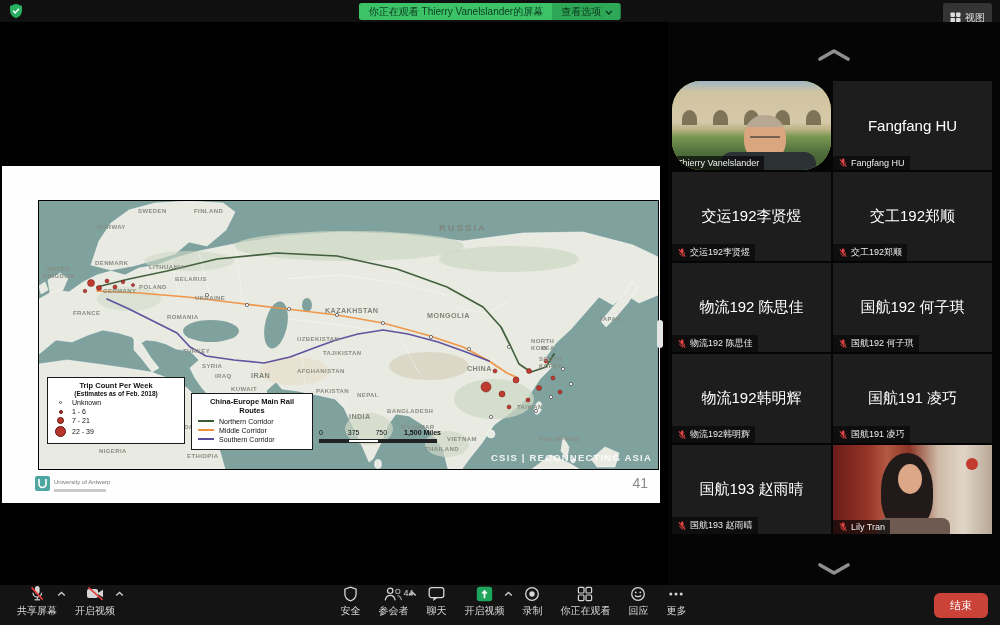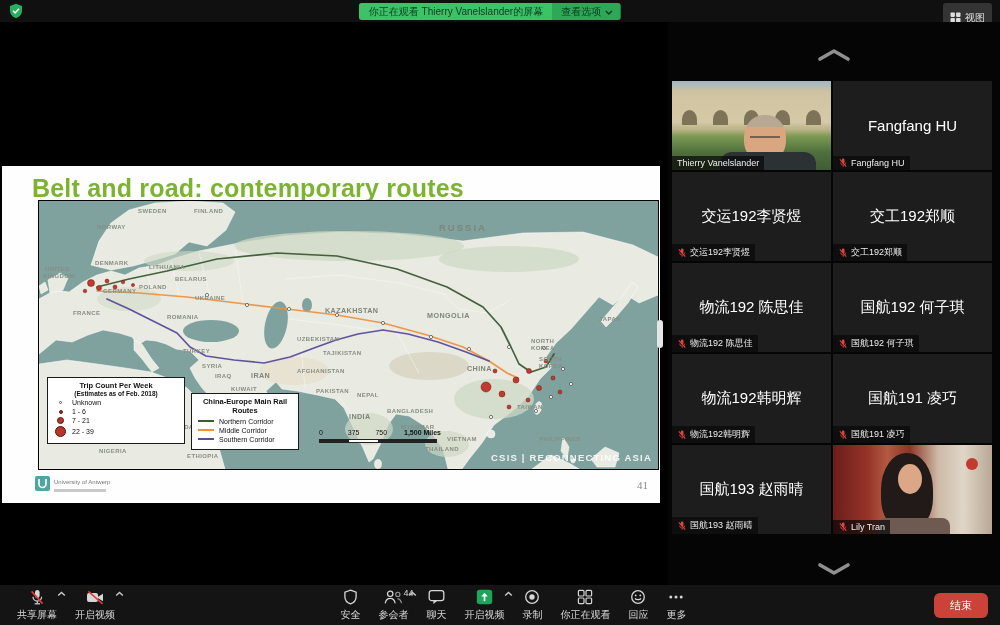--- a/index.html
+++ b/index.html
@@ -21,21 +21,21 @@
   .map{position:absolute;left:36px;top:34px;width:619px;height:268px;border:1px solid #000000;background:#7fa29e;}
   .map svg.geo{position:absolute;inset:0;}
   .maplabel{font-size:6px;fill:#878d83;font-weight:bold;letter-spacing:.4px;}
   .maplabel.md{font-size:7.2px;fill:#7f857b;}
   .maplabel.lg{font-size:9.5px;letter-spacing:2px;fill:#7f857b;}
   #map-routes polyline{fill:none;stroke-width:1.7;stroke-linejoin:round;stroke-linecap:round;opacity:.95;}
   #map-markers circle.filled{fill:#bf3a30;stroke:#6e1b14;stroke-width:.5;}
   #map-markers circle.open{fill:#fff;stroke:#444;stroke-width:.7;}
   .leg{position:absolute;background:#fff;border:1.5px solid #1a1a1a;padding:3px 6px 4px;box-sizing:border-box;color:#111;}
   .leg.trips{left:8px;top:176px;width:138px;}
-  .leg.routes{left:152px;top:192px;width:108px;}
+  .leg.routes{left:152px;top:192px;width:122px;}
   .leg-title{font-size:7.5px;font-weight:bold;text-align:center;line-height:1.25;}
   .leg-sub{font-size:6.5px;font-weight:bold;text-align:center;margin-bottom:2px;}
   .leg-row{display:flex;align-items:center;gap:5px;margin:2px 0;}
   .dotwrap{width:13px;display:flex;justify-content:center;align-items:center;}
   .dot{border-radius:50%;background:#b8352c;border:1px solid #5d1410;box-sizing:border-box;display:inline-block;}
   .dot.open{background:#fff;border-color:#555;}
   .swatch{width:16px;height:0;border-top:2.5px solid #000;display:inline-block;}
   .leg-label{font-size:7px;}
   .scalebar{position:absolute;left:280px;top:228px;width:120px;font-size:7px;color:#111;}
   .scalebar .s0{position:absolute;left:0;top:0;}
@@ -44,49 +44,49 @@
   .scalebar .sm{position:absolute;right:-2px;top:0;font-weight:bold;}
   .scalebar .bar{position:absolute;left:0;top:10px;width:118px;height:4px;display:flex;border:1px solid #222;box-sizing:border-box;}
   .scalebar .bar i{display:block;height:100%;}
   .scalebar .bar i:nth-child(1){flex:1;background:#222;}
   .scalebar .bar i:nth-child(2){flex:1;background:#fff;}
   .scalebar .bar i:nth-child(3){flex:2;background:#222;}
   .watermark{position:absolute;right:6px;bottom:6px;font-size:9.5px;font-weight:bold;color:rgba(255,255,255,.88);letter-spacing:1.2px;}
   .logo-row{position:absolute;left:33px;bottom:8px;display:flex;align-items:center;gap:4px;}
   .logo-text{font-size:6px;color:#777;line-height:1.2;}
   .logo-sub{display:block;width:52px;height:3px;background:#c9c9c9;margin-top:2px;}
-  .pagenum{position:absolute;right:12px;bottom:12px;font-size:11px;color:#8a8a8a;font-family:Liberation Serif, serif;}
+  .pagenum{position:absolute;right:12px;bottom:12px;font-size:14px;color:#8a8a8a;}
   .divider{position:absolute;left:657px;top:298px;width:6px;height:28px;background:#e6e6e6;border-radius:3px;cursor:col-resize;}
 
   
   .sidebar{position:absolute;left:668px;top:22px;width:332px;height:563px;background:#050505;}
   .scroll{position:absolute;left:50%;transform:translateX(-50%);background:none;border:none;padding:2px;cursor:pointer;}
   .scroll.up{top:24px;}
   .scroll.down{top:538px;}
   .grid{position:absolute;left:4px;top:59px;width:320px;display:grid;grid-template-columns:1fr 1fr;grid-auto-rows:89px;gap:2px;}
   .tile{position:relative;background:#1d1d1d;overflow:hidden;cursor:pointer;}
-  .tile.active{box-shadow:inset 0 0 0 2.5px #b6c43b;}
+  .tile.active{box-shadow:inset 0 0 0 2.5px #b6c43b;border-radius:29px;}
   .center-name{position:absolute;inset:0;display:flex;align-items:center;justify-content:center;color:#fff;font-size:15px;}
   .name-label{position:absolute;left:0;bottom:0;display:flex;align-items:center;gap:3px;background:rgba(8,8,8,.72);color:#ededed;font-size:9px;padding:2px 5px;white-space:nowrap;max-width:96%;overflow:hidden;z-index:3;}
   .scene{position:absolute;inset:0;overflow:hidden;}
   .bldg{position:absolute;inset:0;background:linear-gradient(180deg,#9fb6c4 0,#cfc3a2 12%,#d6c9a8 46%,#b9b184 55%,#7c9a53 62%,#4f6f3c 80%,#415c35 100%);}
   .arches{position:absolute;left:6%;right:6%;top:33%;height:16%;display:flex;justify-content:space-between;}
   .arches i{width:11%;height:100%;background:#7e7257;border-radius:50% 50% 0 0 / 70% 70% 0 0;}
   .head.th{position:absolute;left:45%;top:38%;width:42px;height:48px;background:linear-gradient(180deg,#b0a violet);background:linear-gradient(180deg,#b7a894 0 24%,#d9a67f 24% 100%);border-radius:46%;}
   .head.th::after{content:"";position:absolute;left:6px;right:6px;top:21px;height:7px;border-top:2px solid rgba(40,40,40,.55);}
   .shoulders{position:absolute;left:30%;bottom:-2px;width:96px;height:20px;background:#2c3134;border-radius:12px 12px 0 0;}
   .warm{position:absolute;inset:0;background:linear-gradient(90deg,#6b1d1a 0,#963428 22%,#b35a42 34%,#8c3526 48%,#cdb9a6 66%,#e0d6c8 82%,#b8a795 100%);}
   .hair{position:absolute;left:30%;top:9%;width:52px;height:76px;background:#221a19;border-radius:48% 48% 40% 40%;}
   .face{position:absolute;left:41%;top:21%;width:24px;height:30px;background:#dba787;border-radius:50%;}
   .body2{position:absolute;left:28%;bottom:0;width:72px;height:16px;background:#6e5a50;border-radius:8px 8px 0 0;}
   .lantern{position:absolute;right:9%;top:15%;width:12px;height:12px;background:#c23b2f;border-radius:50%;}
 
   
   .toolbar{position:absolute;left:0;right:0;bottom:0;height:40px;background:#141414;display:flex;align-items:center;padding:0 8px;box-sizing:border-box;}
-  .tb{position:relative;display:flex;flex-direction:column;align-items:center;justify-content:center;gap:2px;height:40px;padding:0 9px;color:#d8d8d8;font-size:10px;background:none;border:none;cursor:pointer;font-family:inherit;}
+  .tb{position:relative;display:flex;flex-direction:column;align-items:center;justify-content:flex-start;gap:2px;height:40px;padding:0 9px;color:#d8d8d8;font-size:10px;background:none;border:none;cursor:pointer;font-family:inherit;}
   .tb .icon{height:17px;display:flex;align-items:center;}
   .tb .caret{position:absolute;top:3px;right:0px;}
   .tb .count{position:absolute;top:3px;right:4px;font-size:9px;color:#d8d8d8;}
   .sp1{flex:1;}
   .sp2{flex:1.15;}
   .end-btn{background:#ca4238;color:#fff;font-size:11px;padding:5px 16px;border-radius:6px;border:none;margin-right:4px;cursor:pointer;font-family:inherit;}
 </style>
 </head>
 <body>
 
@@ -114,21 +114,20 @@
             <rect x="6.1" y="0.5" width="4.4" height="4.4" rx="0.8"></rect>
             <rect x="0.5" y="6.1" width="4.4" height="4.4" rx="0.8"></rect>
             <rect x="6.1" y="6.1" width="4.4" height="4.4" rx="0.8"></rect>
           </svg></span>
       <span>视图</span>
     </button>
   </header>
 
   <section class="share-area">
     <div class="slide">
-      <h1 class="slide-title">Belt and road: contemporary routes</h1>
 
       <div class="map">
         <svg class="geo" viewBox="0 0 619 268" preserveAspectRatio="none">
           <rect width="619" height="268" fill="#7fa29e"></rect>
           <g fill="#e9eae1" stroke="#ffffff" stroke-width="0.6" stroke-opacity="0.85">
             <path d="M52,64 L60,40 72,22 90,9 116,2 150,0 184,2 196,11 187,29 168,45 150,41 136,53 116,59 94,65 72,69 Z"></path>
             <path d="M0,98 L16,89 30,91 44,81 58,74 72,70 86,74 100,67 118,64 136,57 160,50 200,42 245,35 300,31 360,33 424,40 484,32 544,31 594,44 619,56 L619,94 L600,102 586,93 574,104 560,96 546,112 532,128 517,142 507,156 513,166 501,178 489,196 471,212 455,224 443,242 431,257 423,268 L409,268 L404,248 394,234 384,224 370,215 357,213 349,224 342,242 334,258 330,261 324,247 314,226 305,207 296,198 278,194 258,190 243,188 237,181 227,190 232,199 240,222 230,246 206,240 184,217 172,197 163,187 156,177 151,167 160,159 151,150 137,148 127,143 117,140 107,139 99,144 93,136 80,132 64,129 49,134 33,141 17,139 5,149 0,153 Z"></path>
             <path d="M0,163 L28,159 58,163 86,167 112,171 134,179 148,187 158,197 168,215 178,240 186,268 L0,268 Z"></path>
             <path d="M9,79 L21,72 29,77 24,89 11,92 Z"></path>
             <path d="M0,85 L6,81 9,89 2,93 Z"></path>

